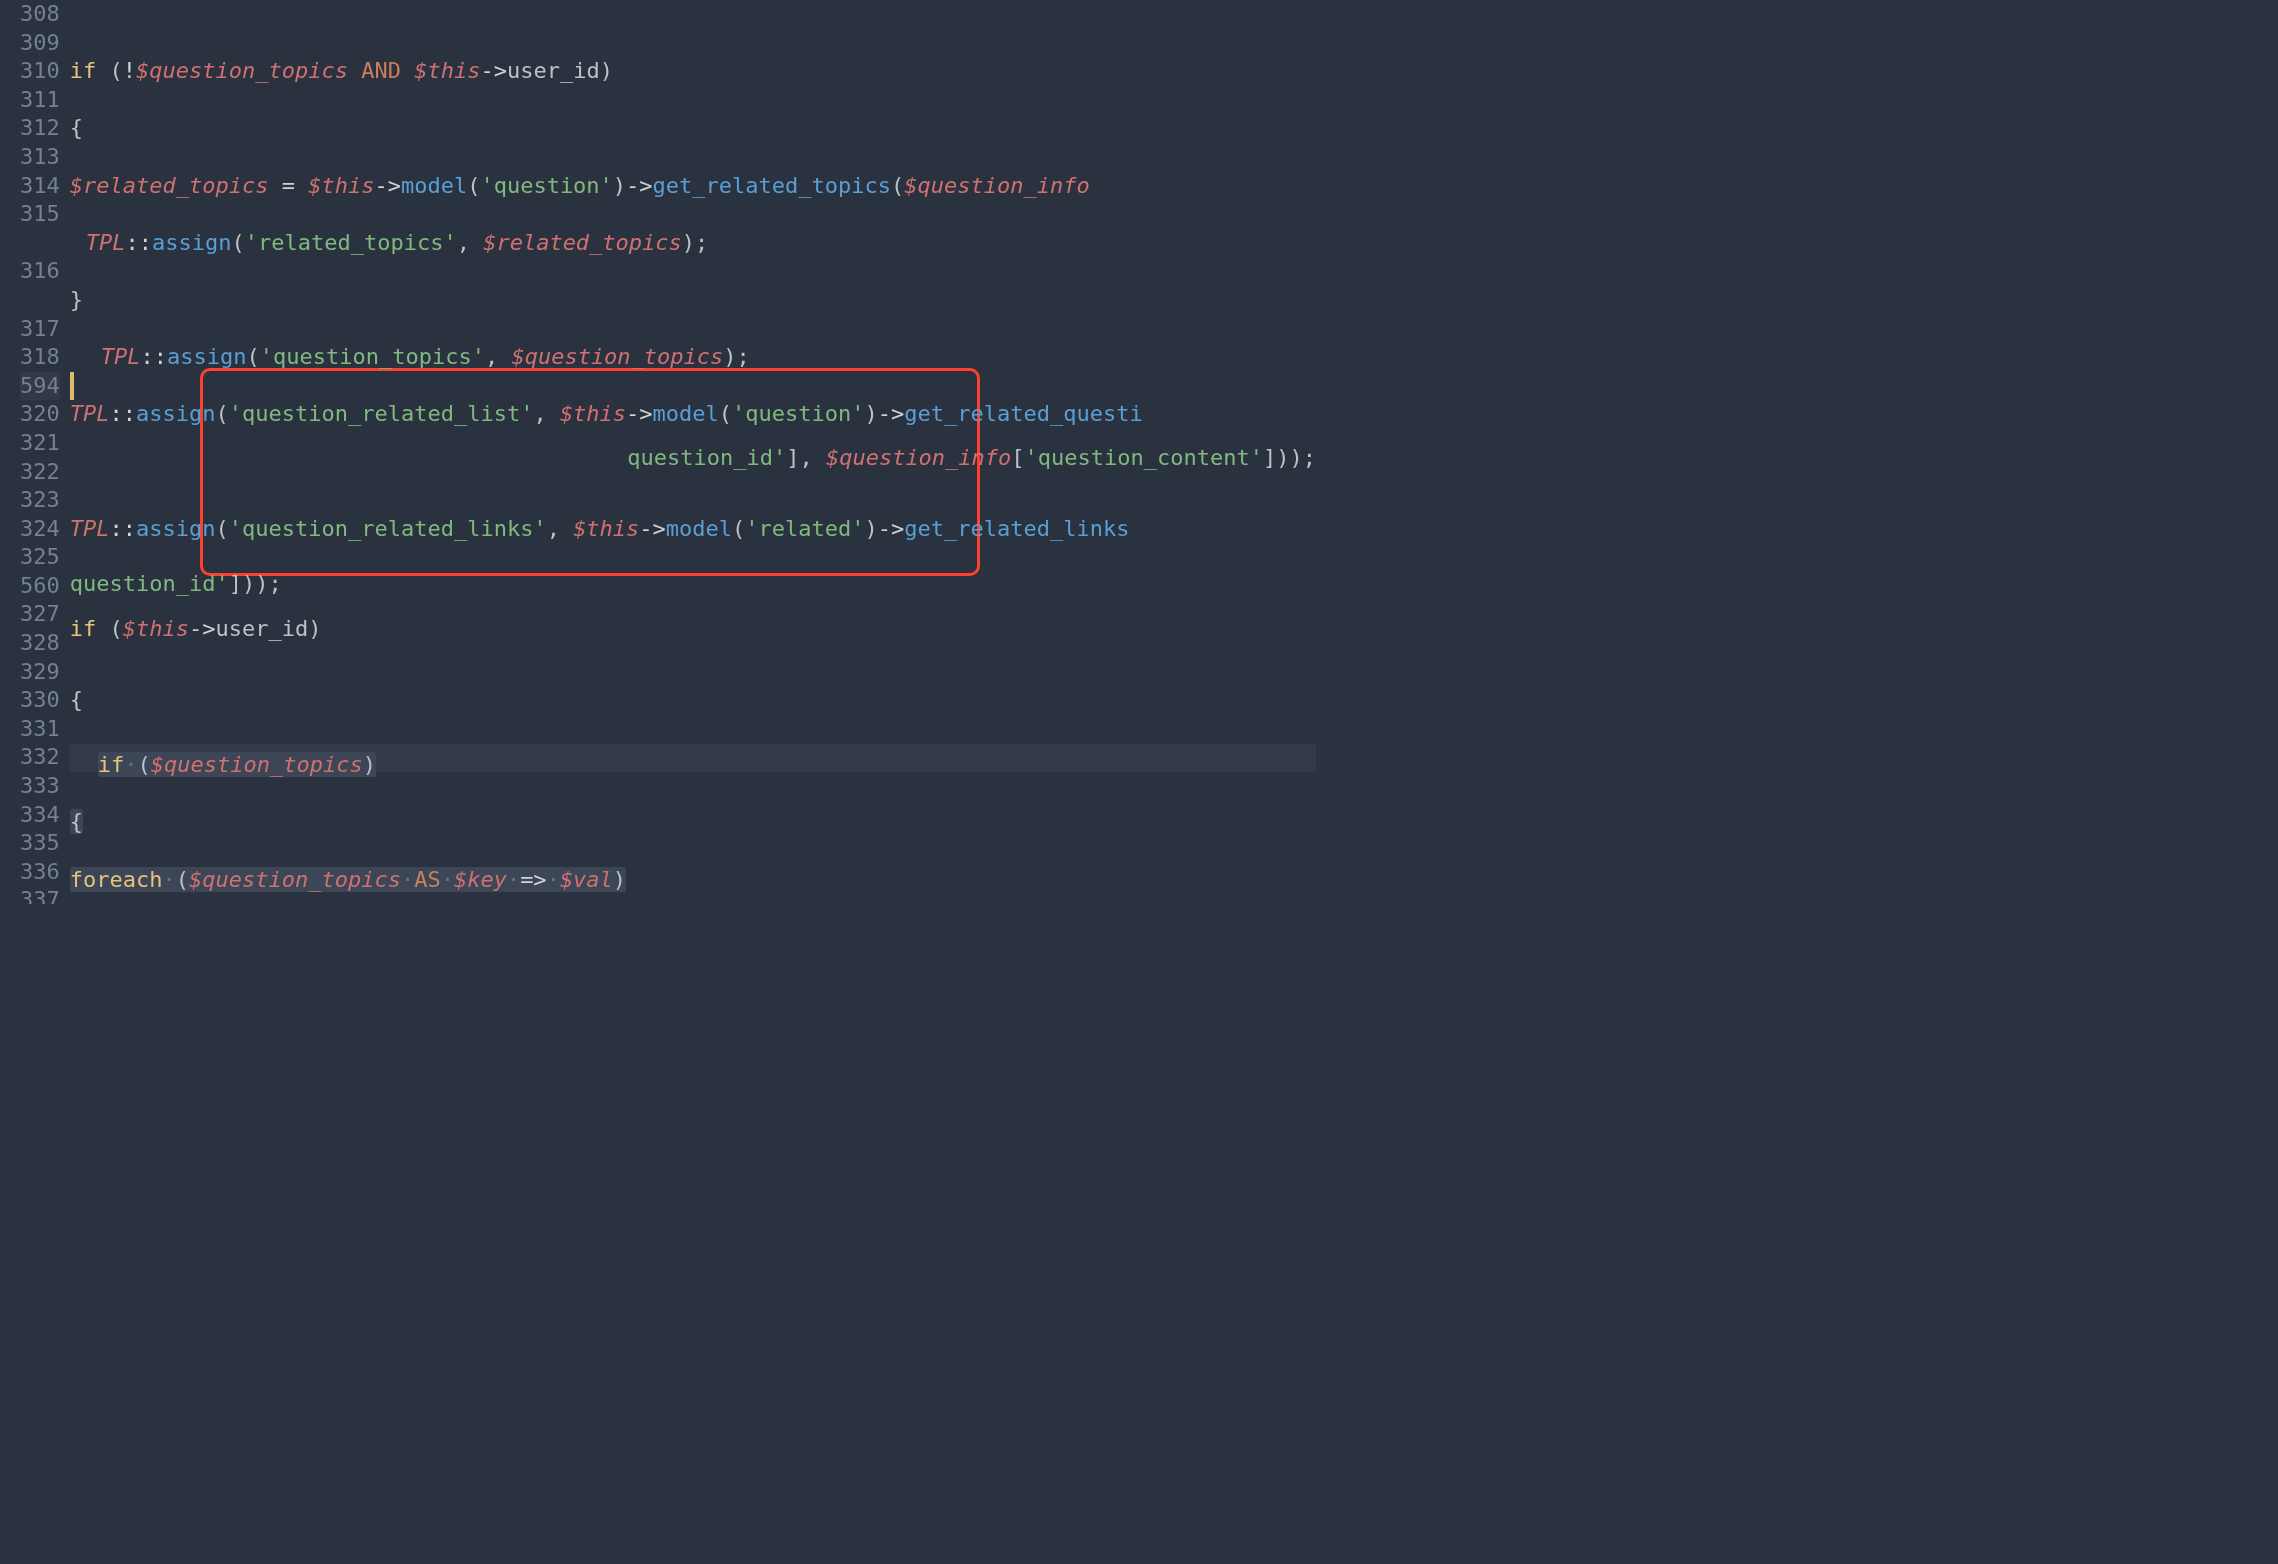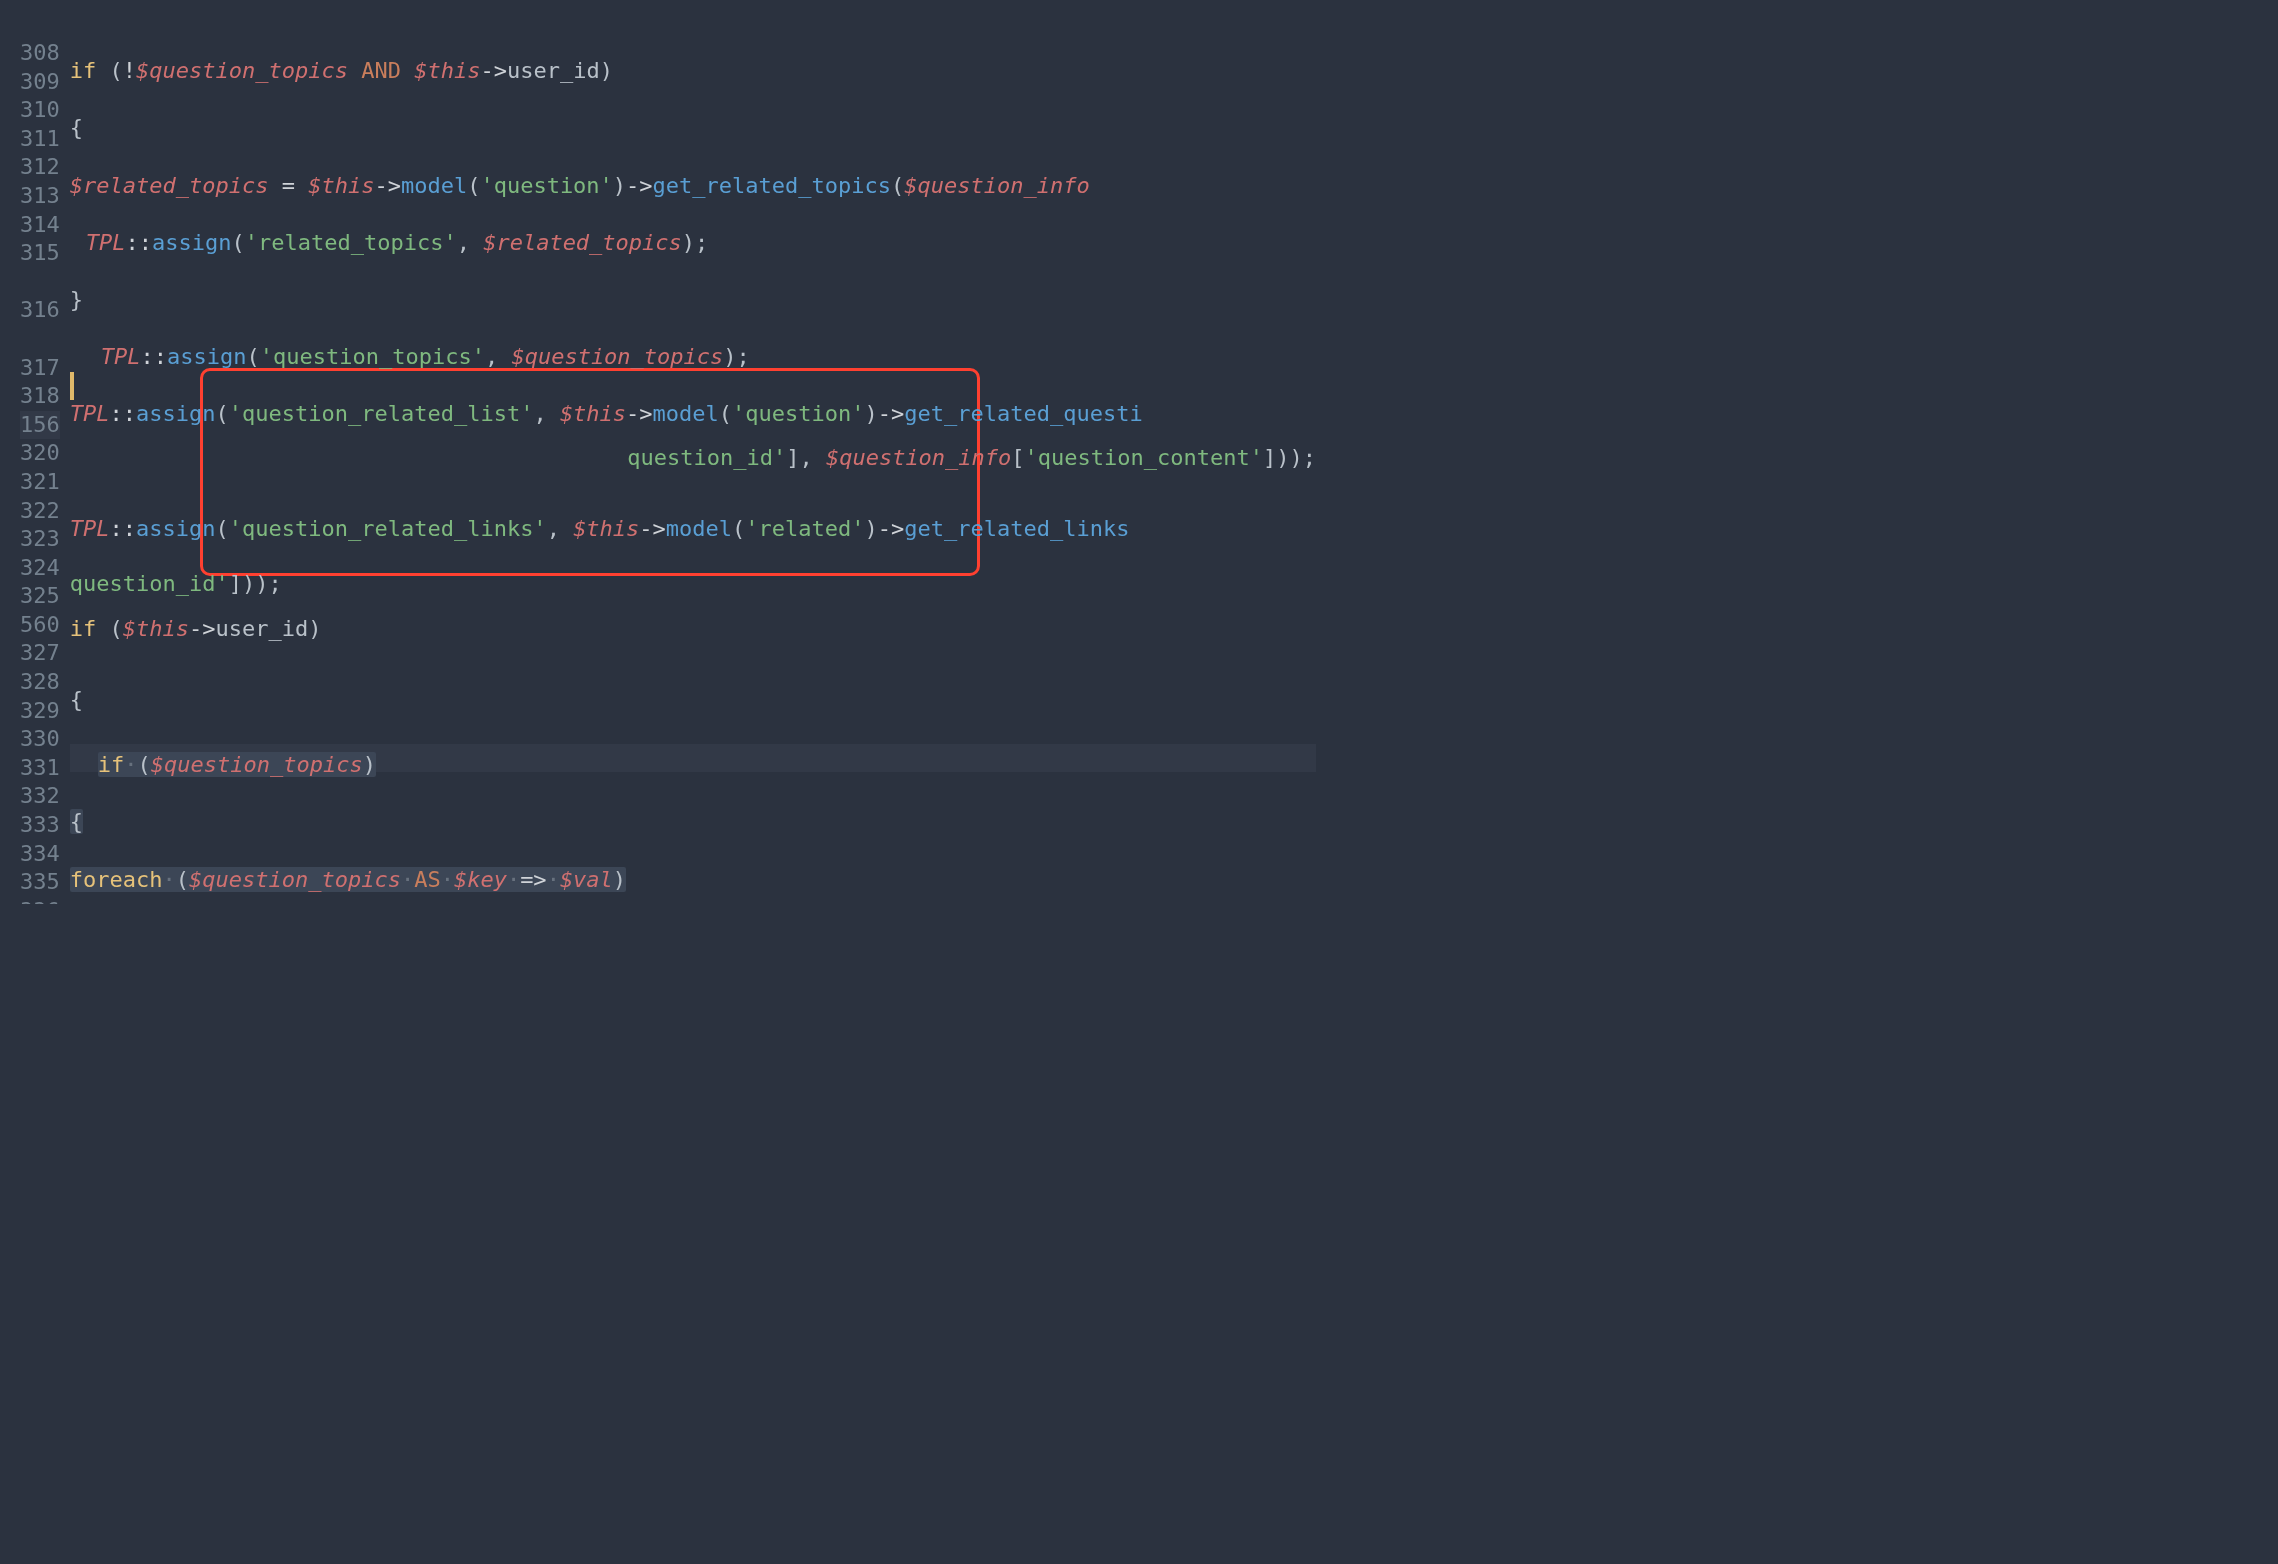--- a/index.html
+++ b/index.html
@@ -37,21 +37,20 @@
     display: flex;
     height: 100%;
   }
   .gutter {
     background: var(--gutter-bg);
     color: var(--gutter-fg);
     text-align: right;
     padding: 0 10px 0 20px;
     user-select: none;
     flex: 0 0 auto;
-    margin-top: 39px;
   }
   .gutter .ln {
     height: 1.3em;
   }
   .gutter .ln.current {
     background: var(--linehl);
   }
   .code-area {
     position: relative;
     flex: 1 1 auto;
@@ -109,21 +108,21 @@
       <div class="ln">311</div>
       <div class="ln">312</div>
       <div class="ln">313</div>
       <div class="ln">314</div>
       <div class="ln">315</div>
       <div class="ln"></div>
       <div class="ln">316</div>
       <div class="ln"></div>
       <div class="ln">317</div>
       <div class="ln">318</div>
-      <div class="ln current">156</div>
+      <div class="ln current">594</div>
       <div class="ln">320</div>
       <div class="ln">321</div>
       <div class="ln">322</div>
       <div class="ln">323</div>
       <div class="ln">324</div>
       <div class="ln">325</div>
       <div class="ln">560</div>
       <div class="ln">327</div>
       <div class="ln">328</div>
       <div class="ln">329</div>

